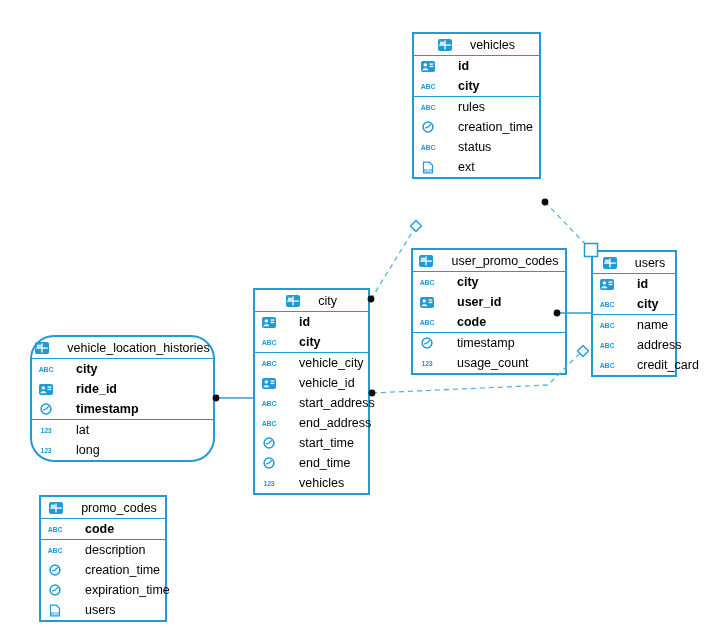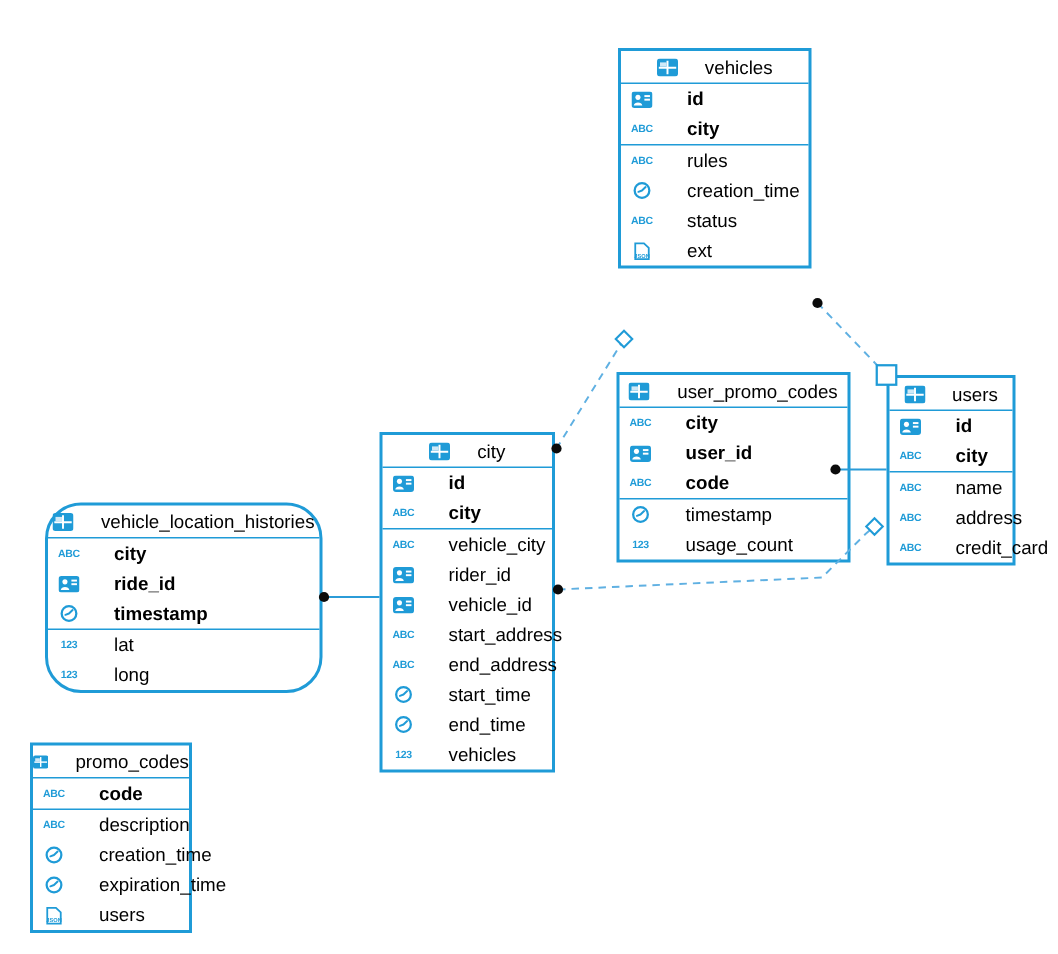--- a/index.html
+++ b/index.html
@@ -249,32 +249,20 @@
         <div class="row">
           <span class="icon-slot">
             <svg width="14" height="11" viewBox="0 0 14 11">
               <rect x="0" y="0" width="14" height="11" rx="2" fill="#1f9bd7"></rect>
               <circle cx="4.3" cy="3.9" r="1.7" fill="#fff"></circle>
               <path d="M1.5 9.3 C1.7 6.7 7 6.7 7.2 9.3 Z" fill="#fff"></path>
               <rect x="8.6" y="2.4" width="3.7" height="1.3" fill="#fff"></rect>
               <rect x="8.6" y="4.8" width="3.7" height="1.3" fill="#fff"></rect>
             </svg>
           </span>
-          <span class="col-label">rider_id</span>
-        </div>
-        <div class="row">
-          <span class="icon-slot">
-            <svg width="14" height="11" viewBox="0 0 14 11">
-              <rect x="0" y="0" width="14" height="11" rx="2" fill="#1f9bd7"></rect>
-              <circle cx="4.3" cy="3.9" r="1.7" fill="#fff"></circle>
-              <path d="M1.5 9.3 C1.7 6.7 7 6.7 7.2 9.3 Z" fill="#fff"></path>
-              <rect x="8.6" y="2.4" width="3.7" height="1.3" fill="#fff"></rect>
-              <rect x="8.6" y="4.8" width="3.7" height="1.3" fill="#fff"></rect>
-            </svg>
-          </span>
           <span class="col-label">vehicle_id</span>
         </div>
         <div class="row">
           <span class="icon-slot">
             <span class="glyph">ABC</span>
           </span>
           <span class="col-label">start_address</span>
         </div>
         <div class="row">
           <span class="icon-slot">
@@ -355,21 +343,21 @@
           <span class="col-label">lat</span>
         </div>
         <div class="row">
           <span class="icon-slot">
             <span class="glyph">123</span>
           </span>
           <span class="col-label">long</span>
         </div>
       </div>
     </div>
-    <div class="tbl" style="left: 20px; top: 495px; width: 108px;">
+    <div class="tbl" style="left: 39px; top: 495px; width: 128px;">
       <div class="tbl-header">
         <svg width="14" height="12" viewBox="0 0 14 12">
           <rect width="14" height="12" rx="2" fill="#1f9bd7"></rect>
           <rect x="2" y="2.6" width="4.3" height="2.8" fill="#cfe9f7"></rect>
           <line x1="1.2" y1="6.1" x2="12.8" y2="6.1" stroke="#fff" stroke-width="1.3"></line>
           <line x1="7" y1="1.5" x2="7" y2="10.5" stroke="#fff" stroke-width="1.3"></line>
         </svg>
         <span class="tbl-title">promo_codes</span>
       </div>
       <div class="sec">

